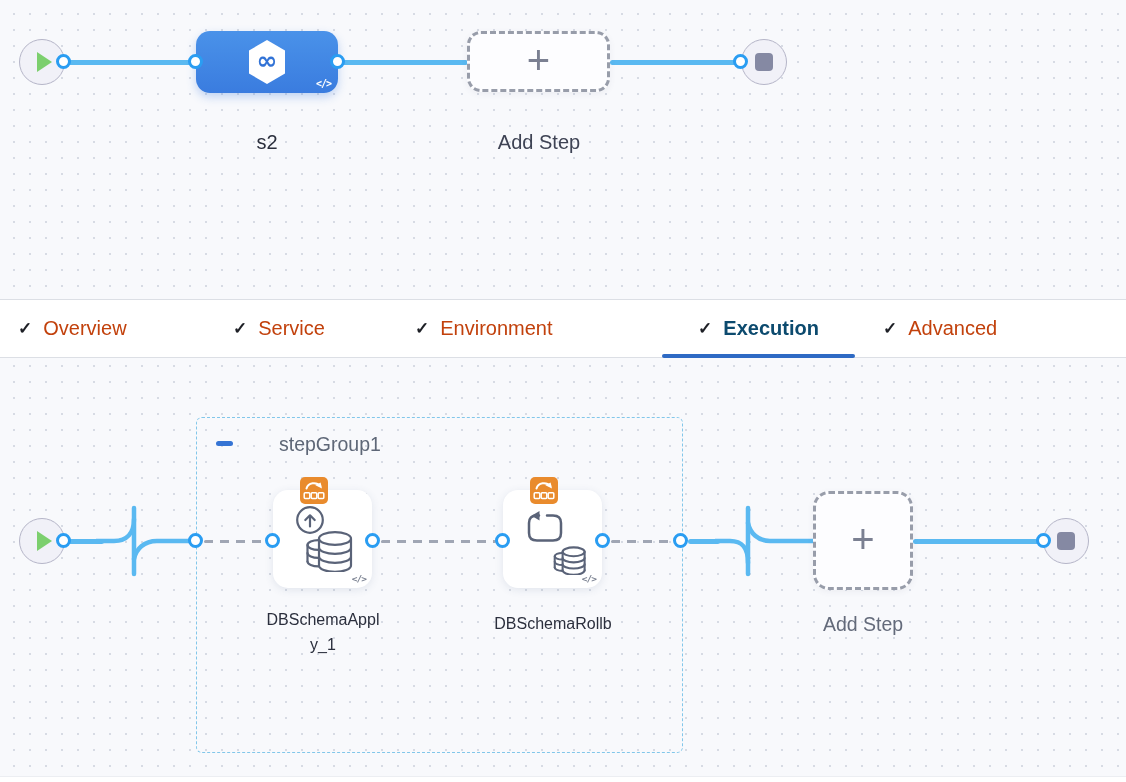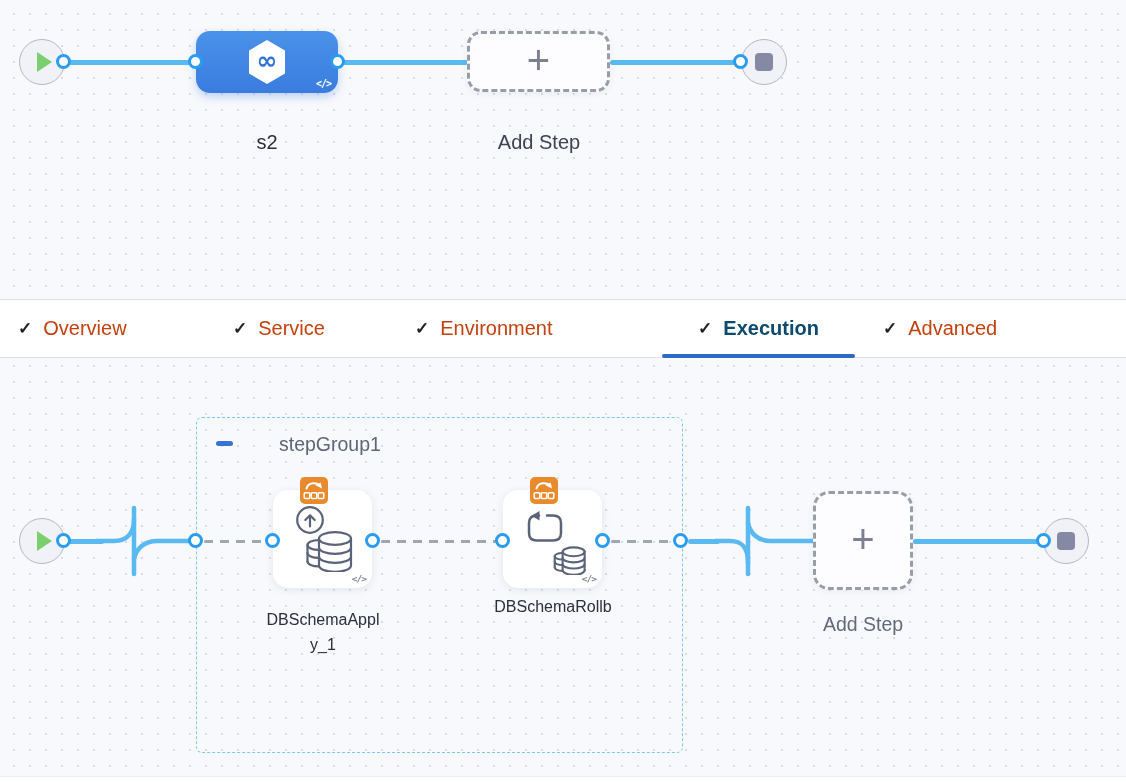--- a/index.html
+++ b/index.html
@@ -237,20 +237,20 @@
     <div class="connector" style="left:1036px;top:533px;"></div>
 
     <div class="node-circle" style="left:1043px;top:518px;">
       <div class="stop-sq"></div>
     </div>
 
     <div class="step-label" style="left:243px;top:607px;">
       <span style="display:block;">DBSchemaAppl</span>
       <span style="display:block;">y_1</span>
     </div>
-    <div class="step-label" style="left:473px;top:594px;">
+    <div class="step-label" style="left:473px;top:611px;">
       <span style="display:block;">DBSchemaRollb</span>
     </div>
     <div class="addstep-label" style="left:788px;top:613px;">Add Step</div>
   </div>
 
   <div class="bottom-bar"></div>
 </div>
 
 </body></html>

